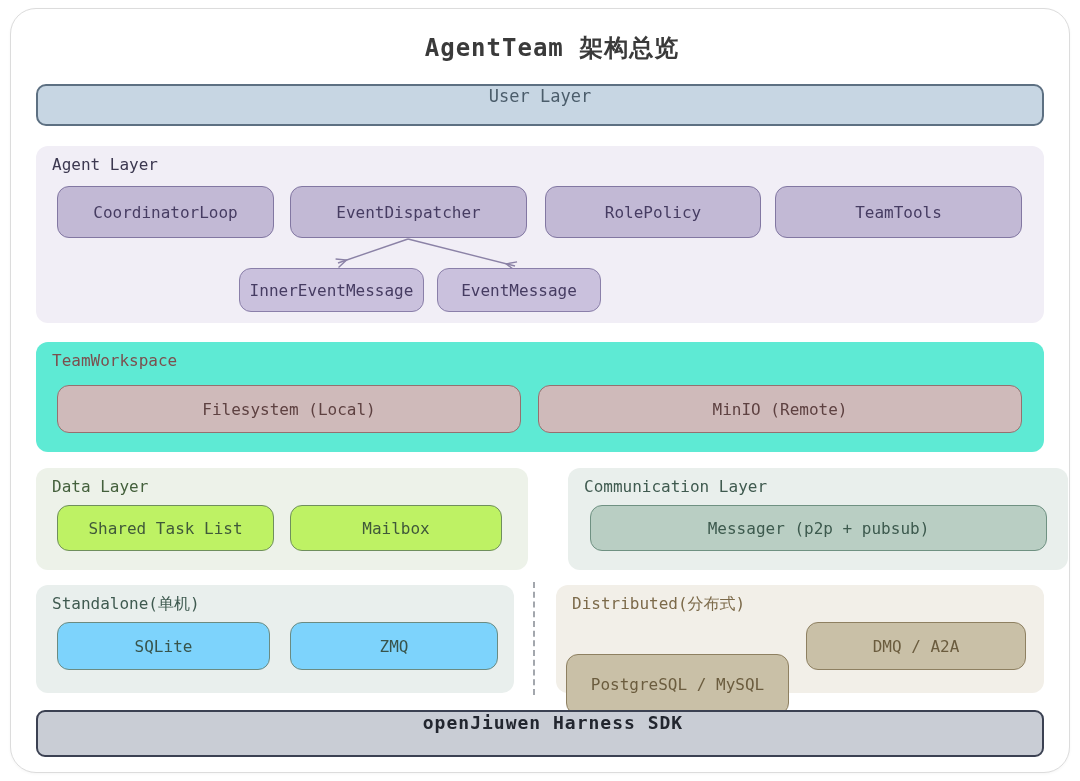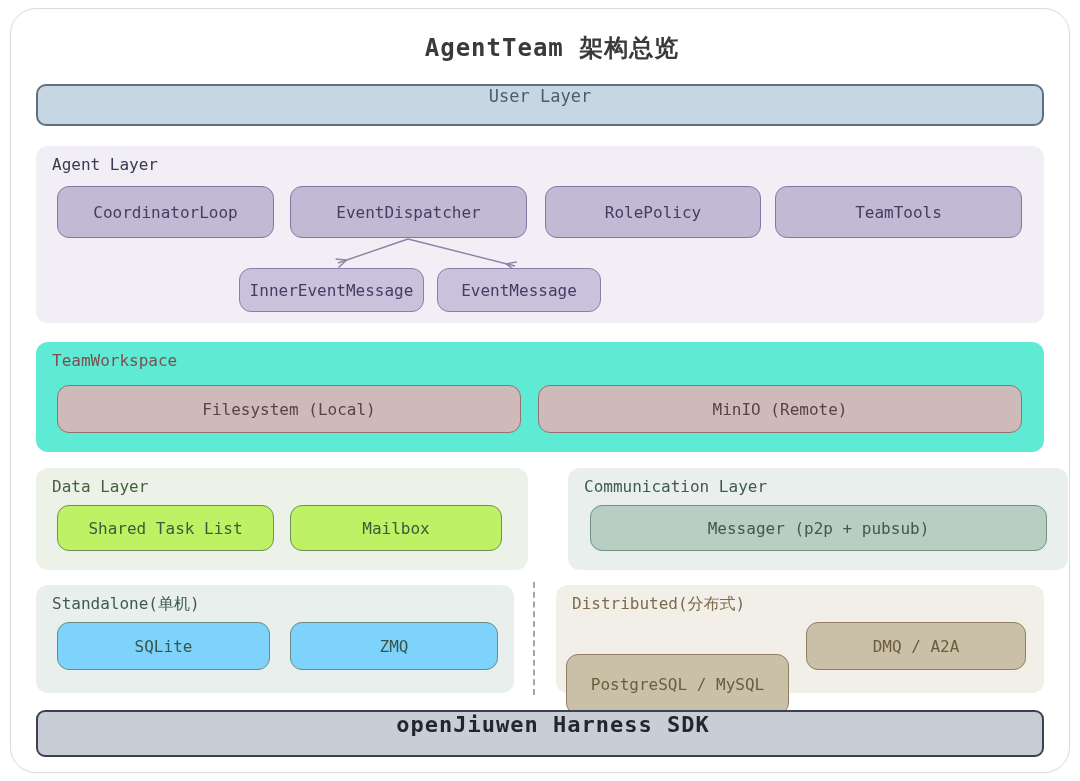--- a/index.html
+++ b/index.html
@@ -20,21 +20,21 @@
     position:absolute;display:flex;align-items:flex-start;justify-content:center;
     border-radius:10px;box-sizing:border-box;
   }
   .user-bar{
     left:36px;top:84px;width:1008px;height:42px;
     background:#c7d6e3;border:2px solid #5d7082;color:#4b5d6b;font-size:17px;
   }
   .sdk-bar{
     left:36px;top:710px;width:1008px;height:47px;
     background:#c9cdd5;border:2.5px solid #3b4152;border-radius:9px;
-    color:#22262f;font-size:22px;font-weight:bold;letter-spacing:1px;padding-left:26px;
+    color:#22262f;font-size:18px;font-weight:bold;letter-spacing:1px;padding-left:26px;
   }
   .container{
     position:absolute;border-radius:12px;box-sizing:border-box;
   }
   .container .clabel{
     position:absolute;left:16px;top:9px;font-size:16px;white-space:nowrap;
   }
   .node{
     position:absolute;display:flex;align-items:center;justify-content:center;
     border-radius:12px;box-sizing:border-box;font-size:16px;white-space:nowrap;

